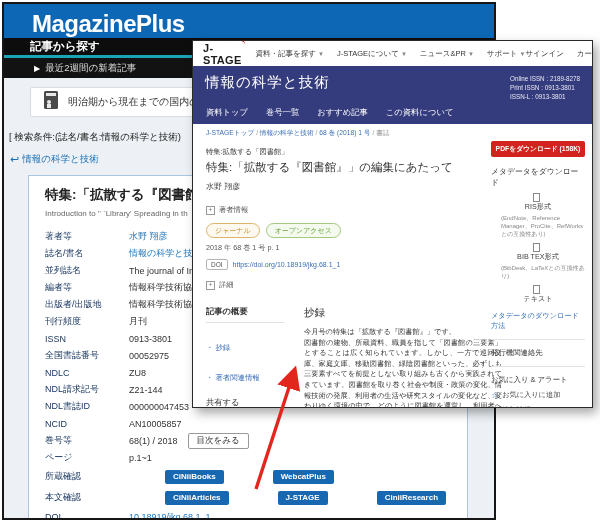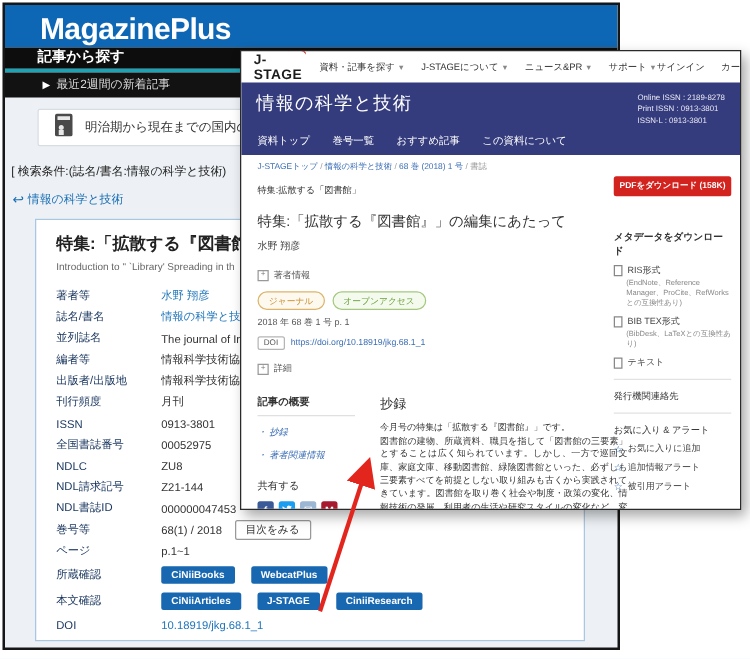--- a/index.html
+++ b/index.html
@@ -31,21 +31,21 @@
   .mp-card .ctext{font-size:10px;color:#333;}
   .mp-cond{margin:14px 0 0 5px;font-size:9.5px;color:#222;white-space:nowrap;}
   .mp-back{margin:9px 0 0 6px;font-size:9.5px;color:#1a6fb5;display:flex;align-items:center;}
   .mp-back .bk{font-size:11px;margin-right:3px;color:#1a6fb5;}
   .mp-box{margin:9px 0 0 24px;width:440px;border:1px solid #a9c7e0;background:#fff;
     padding:10px 0 4px 16px;box-sizing:border-box;}
   .mp-title{font-size:13.5px;font-weight:bold;color:#222;white-space:nowrap;}
   .mp-sub{font-size:8px;color:#666;margin-top:5px;white-space:nowrap;}
   .f-table{margin-top:10px;}
   .f-row{display:flex;height:17px;align-items:center;font-size:9px;}
-  .f-row.tall{height:21px;}
+  .f-row.tall{height:21px;gap:36px;}
   .f-label{width:84px;font-weight:normal;color:#16335c;flex:none;}
   .f-value{color:#333;white-space:nowrap;}
   .f-value.link{color:#2277bb;}
   .toc-btn{border:1px solid #999;background:#fff;color:#333;font-size:8.5px;
     padding:1px 8px;margin-left:10px;border-radius:2px;}
   .bbtn{background:#1767b1;color:#fff;font-size:8px;font-weight:bold;padding:2.5px 8px;
     border-radius:2px;margin-right:13px;display:inline-flex;align-items:center;}
   .censor{display:inline-block;width:32px;height:9px;margin-right:3px;border-radius:1px;
     background:
       repeating-linear-gradient(90deg,rgba(255,255,255,.65) 0 3px,rgba(255,255,255,0) 3px 6px),
@@ -65,55 +65,55 @@
   .caret{color:#888;font-size:6px;}
   .js-right{margin-left:auto;display:flex;gap:13px;align-items:center;}
   .js-banner{height:58px;background:#353c7d;color:#fff;position:relative;padding:6px 12px 0;box-sizing:border-box;}
   .js-jtitle{font-size:14.5px;letter-spacing:1px;margin-top:1px;}
   .js-issn{position:absolute;top:8px;right:12px;font-size:6.3px;line-height:9px;color:#e8e8f4;}
   .js-jnav{position:absolute;left:13px;bottom:6px;display:flex;gap:18px;font-size:8.3px;}
   .js-content{position:relative;padding:5px 0 0 13px;height:283px;box-sizing:border-box;}
   .js-crumb{font-size:6.7px;color:#999;white-space:nowrap;}
   .js-crumb .cl{color:#3b6eb5;}
   .js-feature{margin-top:9px;font-size:7.3px;color:#333;}
-  .js-title{margin-top:13px;font-size:11.5px;color:#333;width:300px;}
+  .js-title{margin-top:3px;font-size:11.5px;color:#333;width:300px;}
   .js-author{margin-top:6px;font-size:8px;color:#444;}
   .toggle{margin-top:13px;font-size:7.3px;color:#555;display:flex;align-items:center;}
   .plusbox{display:inline-block;width:7px;height:7px;border:1px solid #999;color:#777;
     font-size:6.5px;line-height:6px;text-align:center;margin-right:4px;}
   .tags{margin-top:8px;display:flex;gap:6px;}
   .pill{font-size:7px;padding:1.5px 8px;border-radius:9px;}
   .pill.journal{color:#c98f2e;border:1px solid #dcb46a;background:#fdf9ef;}
   .pill.oa{color:#69a23b;border:1px solid #a4c87f;background:#f5faee;}
   .js-cite{margin-top:5px;font-size:7.2px;color:#555;}
   .doirow{margin-top:6px;font-size:7px;display:flex;align-items:center;}
   .doichip{border:1px solid #b5b5b5;color:#555;padding:1px 4px;border-radius:2px;font-size:6.5px;}
   .doilink{color:#3b6eb5;margin-left:5px;}
   .cols{margin-top:16px;display:flex;}
   .ov-col{width:88px;flex:none;}
   .ov-head{font-size:8.3px;font-weight:bold;color:#333;padding-bottom:5px;border-bottom:1px solid #e0e0e0;width:78px;}
-  .ov-link{margin-top:8px;font-size:7.4px;color:#3b6eb5;font-style:italic;}
+  .ov-link{margin-top:20px;font-size:7.4px;color:#3b6eb5;}
   .ov-link .dot{color:#3b6eb5;margin-right:2px;}
   .share-head{margin-top:14px;font-size:8.3px;color:#333;}
   .sicons{margin-top:7px;display:flex;gap:4px;}
   .sq{width:13px;height:13px;border-radius:2px;display:flex;align-items:center;justify-content:center;
     color:#fff;font-size:8.5px;font-weight:bold;}
   .sq.fb{background:#3a5a98;}
   .sq.tw{background:#1b9df0;}
   .sq.ml{background:#9bb7d4;font-size:8px;}
   .sq.md{background:#a6192e;}
   .abs-col{width:198px;flex:none;margin-left:10px;}
   .abs-head{font-size:10.5px;color:#333;}
   .abs-col p{margin:7px 0 0;font-size:7.2px;line-height:10.6px;color:#333;text-align:justify;}
   .abs-col p + p{margin-top:0;}
   .js-sidebar{position:absolute;top:17px;right:7px;width:94px;}
   .pdf-btn{height:16px;line-height:16px;text-align:center;background:#d2231f;color:#fff;
     font-size:6.8px;font-weight:bold;border-radius:2px;}
-  .md-head{margin-top:27px;font-size:7.8px;color:#333;font-weight:bold;}
-  .md-item{margin-top:5px;font-size:7.2px;color:#444;display:flex;align-items:center;}
+  .md-head{margin-top:9px;font-size:7.8px;color:#333;}
+  .md-item{margin-top:5px;font-size:7.2px;color:#444;display:flex;align-items:center;flex-direction:column;}
   .ficon{display:inline-block;width:5px;height:7px;border:1px solid #888;margin-right:4px;flex:none;}
   .md-note{margin:2px 0 0 10px;font-size:6px;line-height:8px;color:#888;}
   .md-link{margin-top:7px;font-size:7.2px;color:#2f6cb3;}
   .sdiv{border-top:1px solid #e2e2e2;margin:8px 0;}
   .sb-text{font-size:7.4px;color:#333;}
   .fav-item{margin-top:5px;font-size:7.2px;color:#444;display:flex;align-items:center;}
   .star{color:#2f6cb3;margin-right:4px;font-size:8px;}
   
   .arrow-svg{position:absolute;left:0;top:0;width:600px;height:527px;z-index:60;pointer-events:none;}
 </style>
@@ -184,20 +184,24 @@
           <span class="f-label">NDLC</span>
           <span class="f-value">ZU8</span>
         </div>
         <div class="f-row">
           <span class="f-label">NDL請求記号</span>
           <span class="f-value">Z21-144</span>
         </div>
         <div class="f-row">
           <span class="f-label">NDL書誌ID</span>
           <span class="f-value">000000047453</span>
+        </div>
+        <div class="f-row">
+          <span class="f-label">NCID</span>
+          <span class="f-value">AN10005857</span>
         </div>
         <div class="f-row">
           <span class="f-label">巻号等</span>
           <span class="f-value">68(1) / 2018</span>
           <span class="toc-btn">目次をみる</span>
         </div>
         <div class="f-row">
           <span class="f-label">ページ</span>
           <span class="f-value">p.1~1</span>
         </div>
@@ -311,20 +315,21 @@
       <div class="md-note">(EndNote、Reference Manager、ProCite、RefWorksとの互換性あり)</div>
       <div class="md-item">
           <span class="ficon"></span>
           <span>BIB TEX形式</span>
         </div>
       <div class="md-note">(BibDesk、LaTeXとの互換性あり)</div>
       <div class="md-item">
           <span class="ficon"></span>
           <span>テキスト</span>
         </div>
+      <div class="md-link">メタデータのダウンロード方法</div>
       <div class="sdiv"></div>
       <div class="sb-text">発行機関連絡先</div>
       <div class="sdiv"></div>
       <div class="sb-text">お気に入り &amp; アラート</div>
       <div class="fav-item">
           <span class="star">☆</span>
           <span>お気に入りに追加</span>
         </div>
       <div class="fav-item">
           <span class="star">☆</span>

